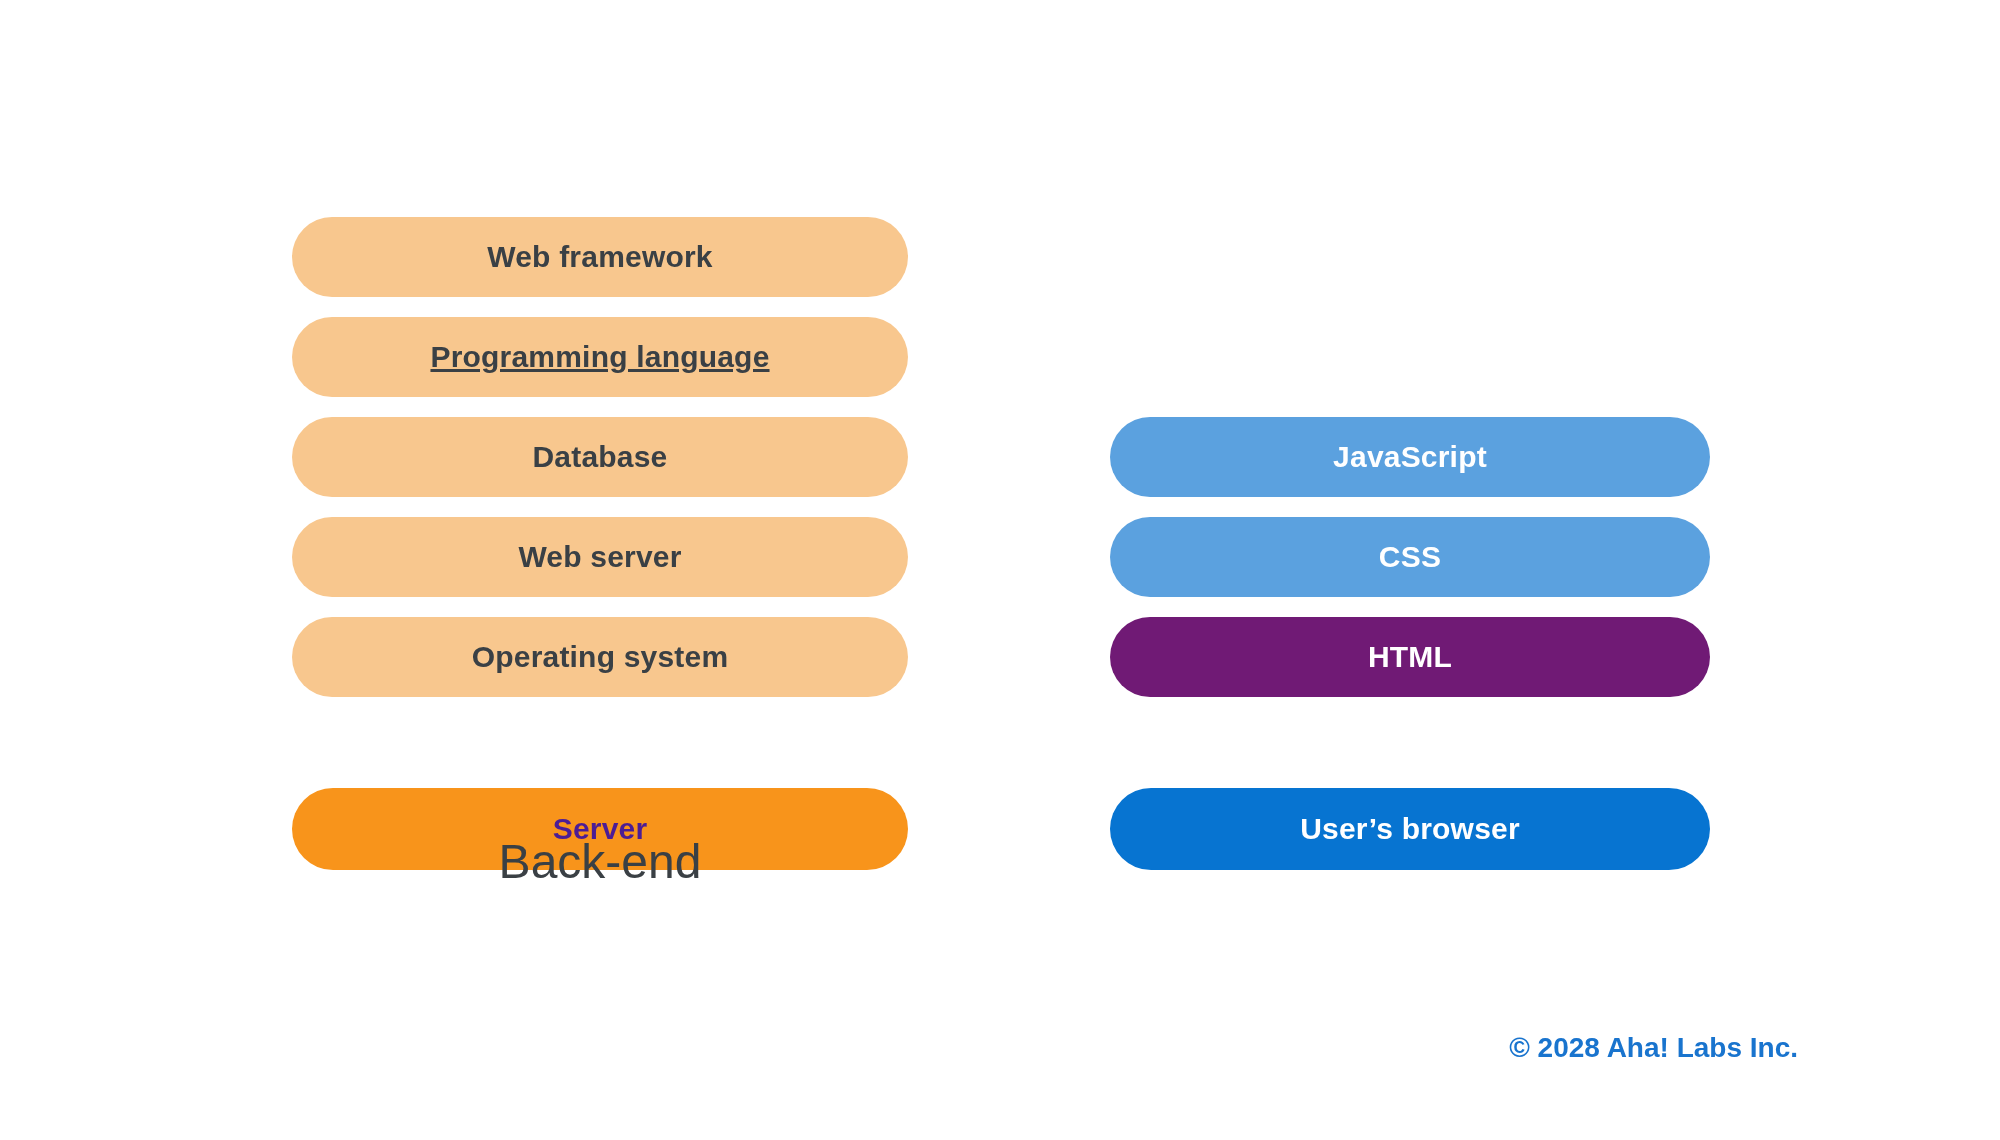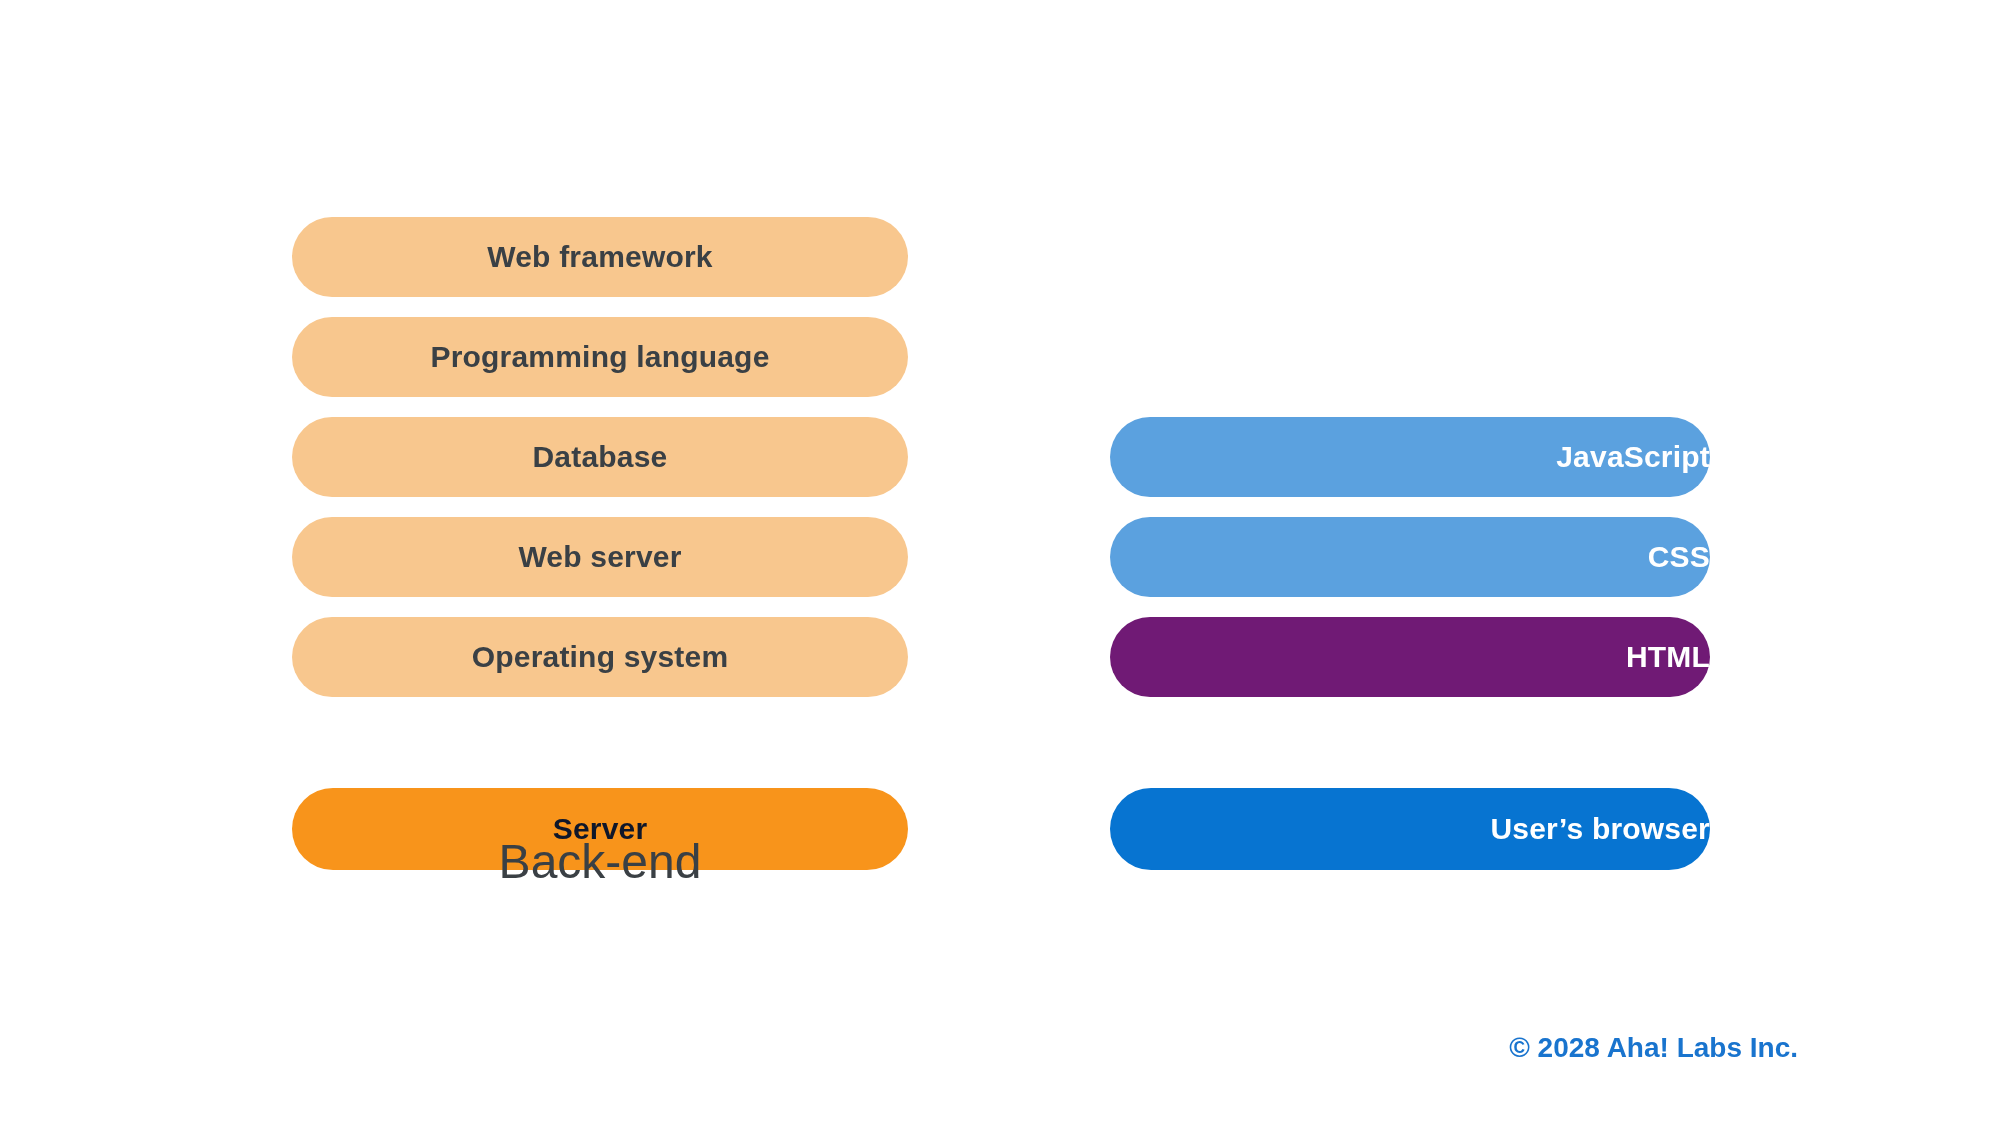--- a/index.html
+++ b/index.html
@@ -30,21 +30,21 @@
   }
   
   .lp { left: 292px; width: 616px; }
   .lp0 { top: 217px; }
   .lp1 { top: 317px; }
   .lp2 { top: 417px; }
   .lp3 { top: 517px; }
   .lp4 { top: 617px; }
   .lbase { top: 788px; height: 82px; }
   
-  .rp { left: 1110px; width: 600px; justify-content: flex-end; }
+  .rp { left: 1110px; width: 600px; }
   .rp0 { top: 417px; }
   .rp1 { top: 517px; }
   .rp2 { top: 617px; }
   .rbase { top: 788px; height: 82px; }
   
   .col-caption {
     position: absolute;
     top: 834px;
     font-size: 48px;
     font-weight: 400;
@@ -64,33 +64,33 @@
 </style>
 </head>
 <body>
 
 <div class="canvas">
 
   <div class="pill lp lp0" style="background-color: rgb(248, 199, 142);">
     <span class="pill-label" style="color: rgb(58, 64, 69);">Web framework</span>
   </div>
   <div class="pill lp lp1" style="background-color: rgb(248, 199, 142);">
-    <span class="pill-label" style="color: rgb(58, 64, 69);">Programming language</span>
+    <span class="pill-label" style="color: rgb(58, 64, 69); text-decoration: underline;">Programming language</span>
   </div>
   <div class="pill lp lp2" style="background-color: rgb(248, 199, 142);">
     <span class="pill-label" style="color: rgb(58, 64, 69);">Database</span>
   </div>
   <div class="pill lp lp3" style="background-color: rgb(248, 199, 142);">
     <span class="pill-label" style="color: rgb(58, 64, 69);">Web server</span>
   </div>
   <div class="pill lp lp4" style="background-color: rgb(248, 199, 142);">
     <span class="pill-label" style="color: rgb(58, 64, 69);">Operating system</span>
   </div>
   <div class="pill lp lbase" style="background-color: rgb(248, 148, 27);">
-    <span class="pill-label" style="color: #0f172a;">Server</span>
+    <span class="pill-label" style="color: #4c1d95;">Server</span>
   </div>
   <div class="col-caption backend" style="color: rgb(58, 64, 69);">Back-end</div>
 
   <div class="pill rp rp0" style="background-color: rgb(91, 161, 223);">
     <span class="pill-label" style="color: rgb(255, 255, 255);">JavaScript</span>
   </div>
   <div class="pill rp rp1" style="background-color: rgb(91, 161, 223);">
     <span class="pill-label" style="color: rgb(255, 255, 255);">CSS</span>
   </div>
   <div class="pill rp rp2" style="background-color: #701a75;">

